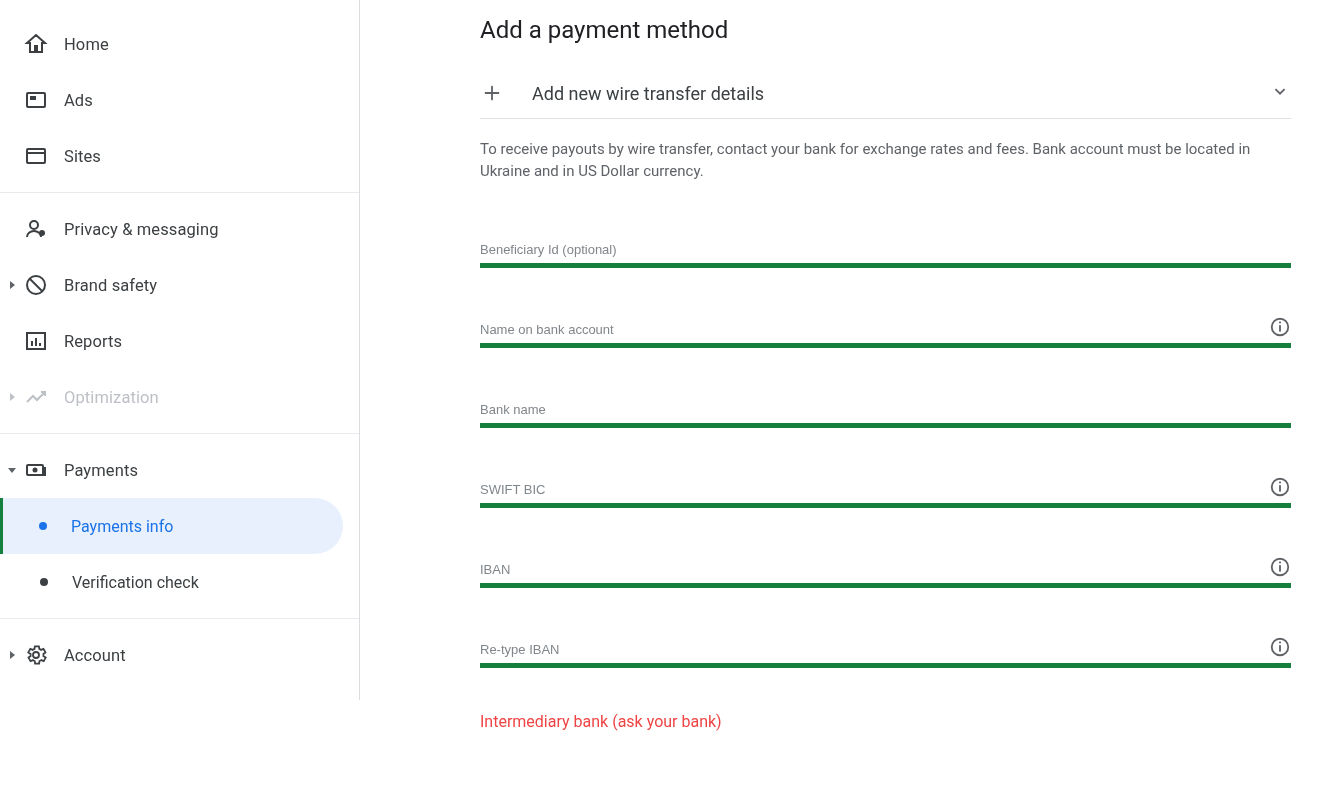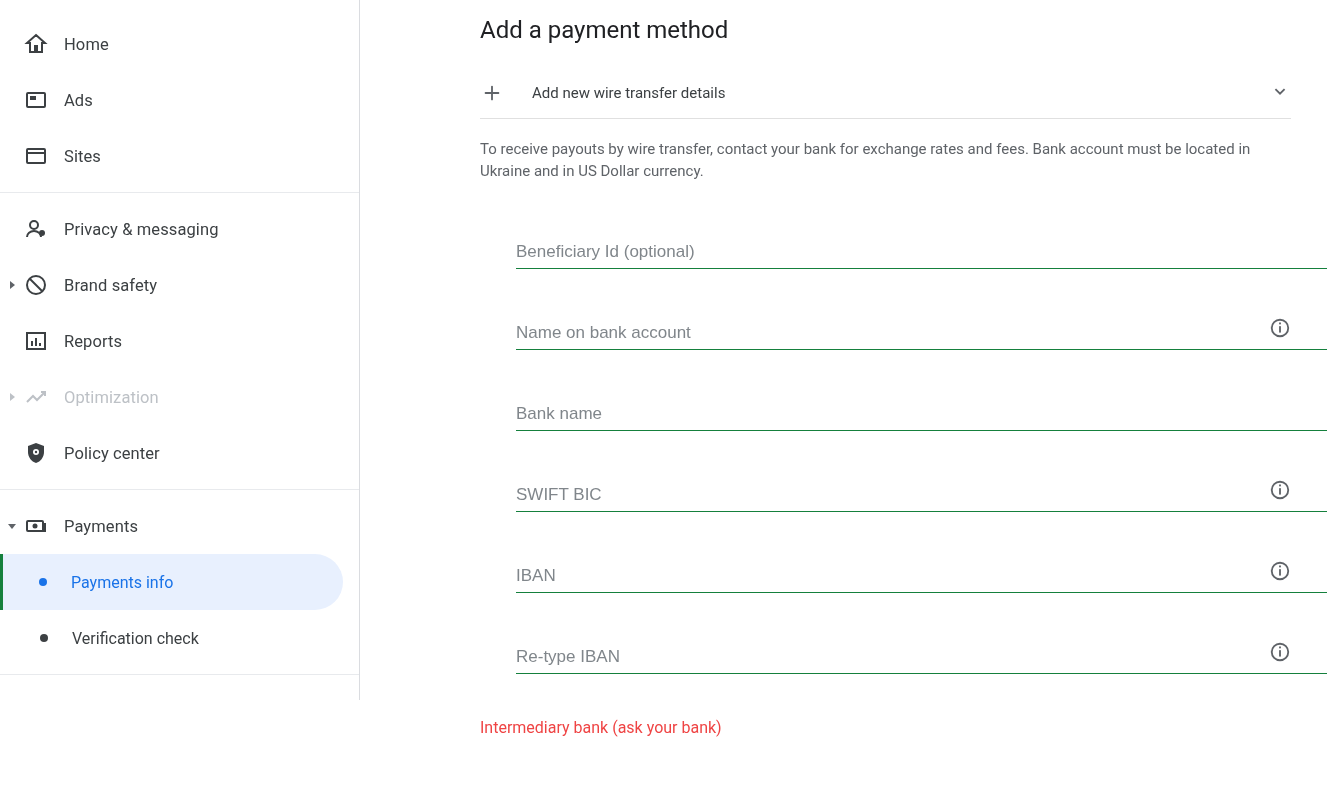--- a/index.html
+++ b/index.html
@@ -104,44 +104,43 @@
     padding: 12px 0;
     border-bottom: 1px solid #e0e0e0;
     cursor: pointer;
     margin-bottom: 20px;
   }
   .section-header .left { display: flex; align-items: center; gap: 28px; }
   .section-header .plus {
     width: 24px; height: 24px; display:flex; align-items:center; justify-content:center;
     color: #5f6368;
   }
-  .section-header .title { font-size: 15px; color: #3c4043; }
+  .section-header .title { font-size: 18px; color: #3c4043; }
   .section-header .chevron { color: #5f6368; }
 
   .info-text {
     font-size: 15px;
     color: #5f6368;
     line-height: 1.45;
     margin-bottom: 49px;
   }
 
   .field {
     position: relative;
     margin-bottom: 44px;
   }
   .field input {
     width: 100%;
     border: none;
-    border-bottom: 1px solid #15803d;
+    border-bottom: 5px solid #15803d;
     padding: 10px 36px 6px 0;
-    font-size: 17px;
+    font-size: 13px;
     color: #202124;
     outline: none;
     background: transparent;
-    margin-left: 36px;
   }
   .field input::placeholder {
     color: #80868b;
   }
   .field .info-icon {
     position: absolute;
     right: 0;
     top: 4px;
     width: 22px; height: 22px;
     color: #5f6368;
@@ -234,30 +233,20 @@
           <span class="caret right" style="border-left-color:#bdc1c6"></span>
         </span>
       <span class="icon-slot">
         <svg class="nav-icon" viewBox="0 0 24 24">
             <path d="M3 17l6-6 4 4 8-8" fill="none" stroke="#bdc1c6" stroke-width="2"></path>
             <path d="M17 7h4v4" fill="none" stroke="#bdc1c6" stroke-width="2"></path>
           </svg>
       </span>
       <span>Optimization</span>
     </div>
-    <div class="nav-item">
-      <span class="icon-slot">
-        <svg class="nav-icon" viewBox="0 0 24 24">
-            <path d="M12 2l8 3v6c0 5-3.4 9.7-8 11-4.6-1.3-8-6-8-11V5l8-3z" fill="#3c4043"></path>
-            <circle cx="12" cy="11" r="3" fill="#fff"></circle>
-            <circle cx="12" cy="11" r="1.2" fill="#3c4043"></circle>
-          </svg>
-      </span>
-      <span>Policy center</span>
-    </div>
   </div>
 
   <div class="nav-group">
     <div class="nav-item">
       <span class="expand">
           <span class="caret down"></span>
         </span>
       <span class="icon-slot">
         <svg class="nav-icon" viewBox="0 0 24 24">
             <rect x="3" y="7" width="16" height="10" rx="1" fill="none" stroke="#3c4043" stroke-width="2"></rect>

